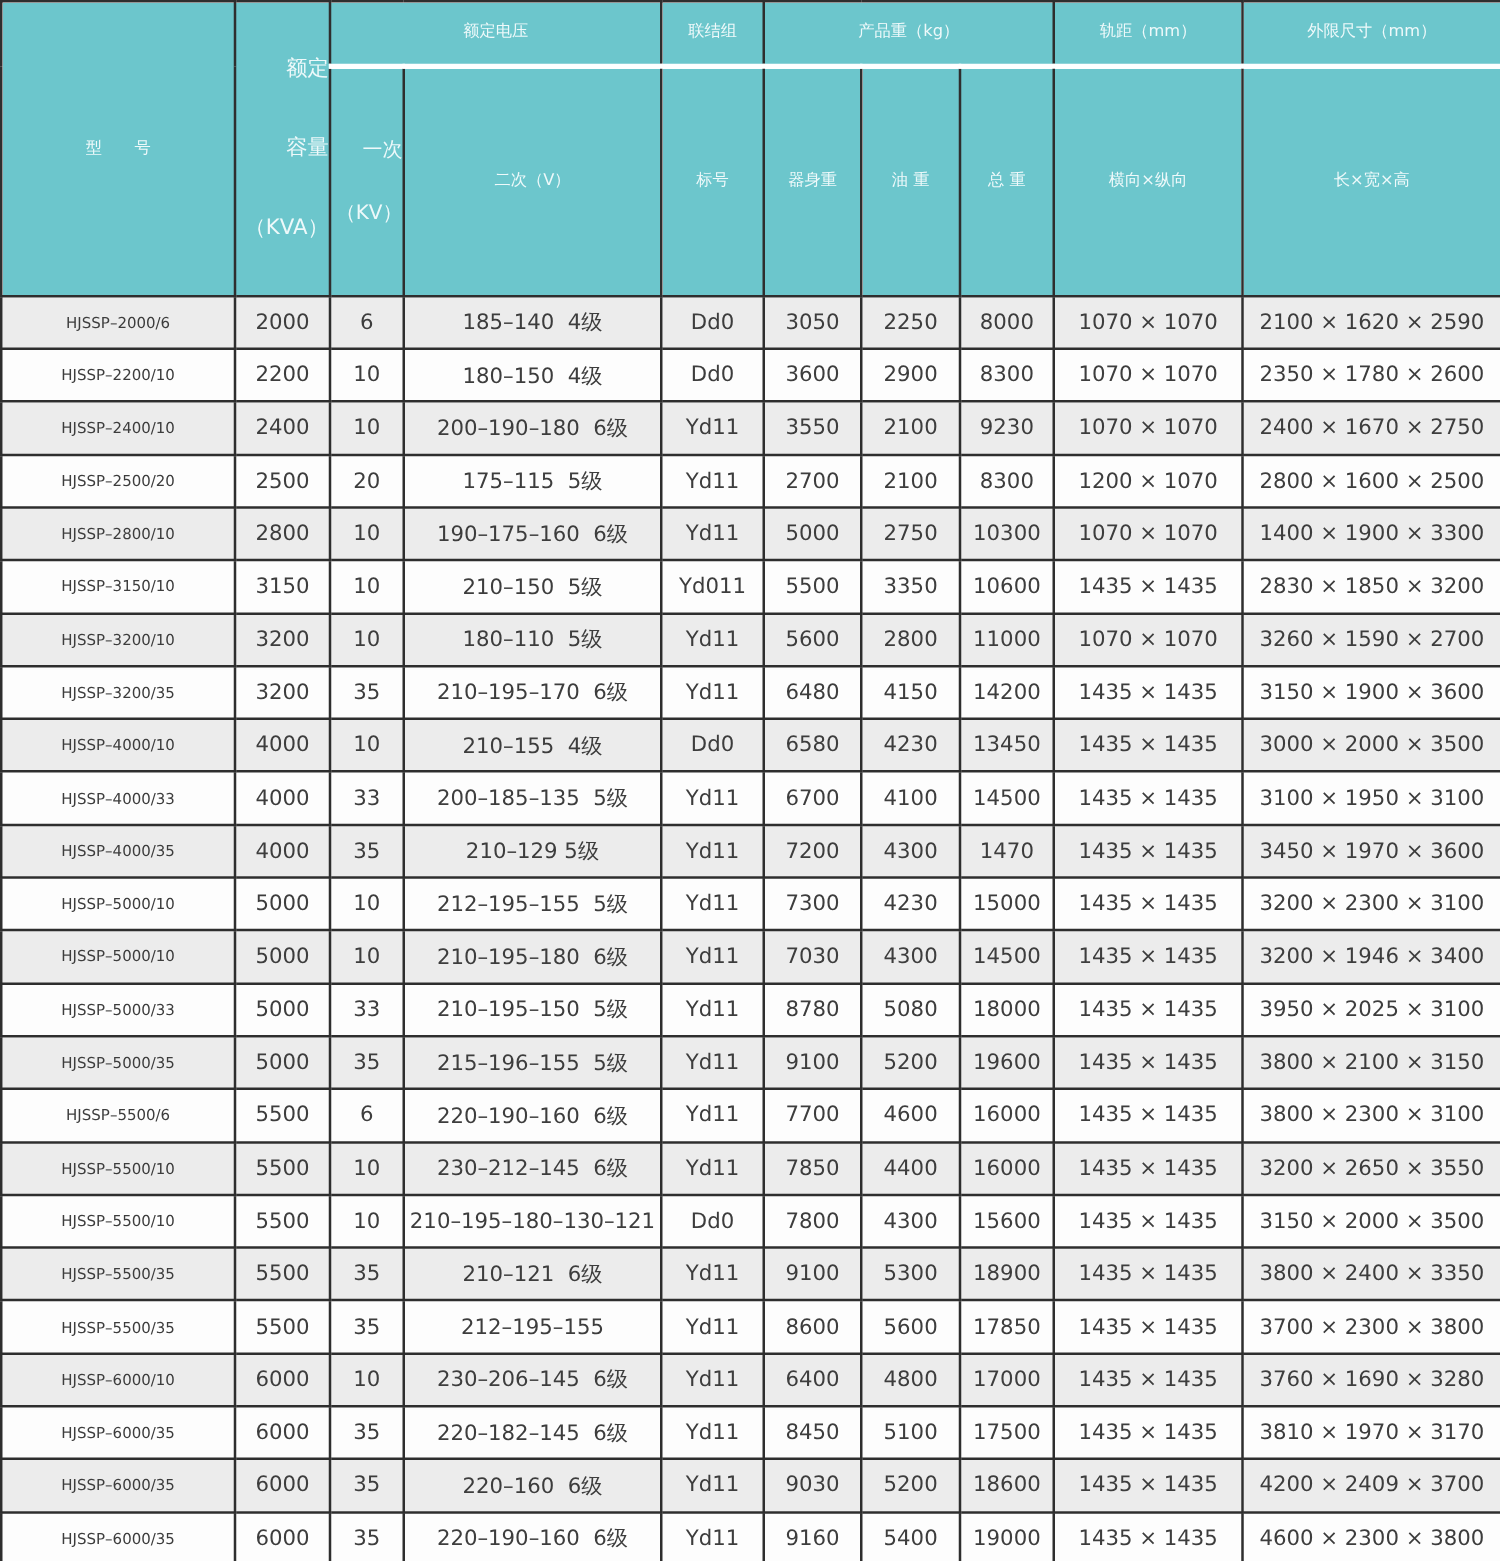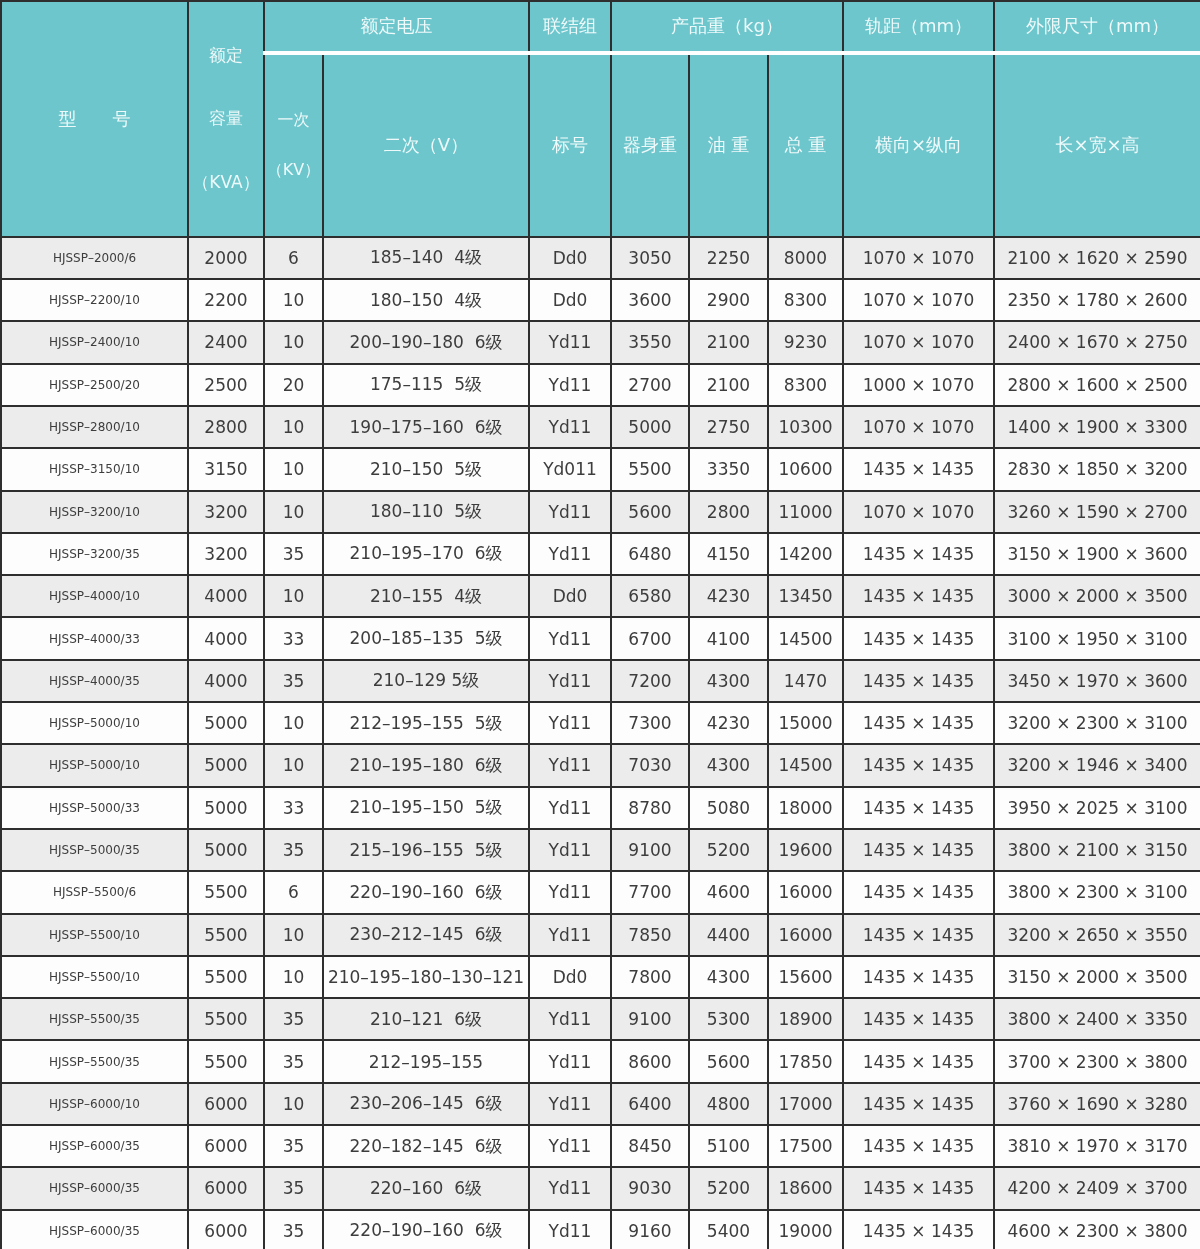--- a/index.html
+++ b/index.html
@@ -19,30 +19,30 @@
     text-align: center;
     vertical-align: middle;
     padding: 0;
     white-space: pre;
     overflow: hidden;
   }
   thead th {
     background: #6cc6cc;
     color: #eef9fa;
     font-weight: normal;
-    font-size: 18px;
+    font-size: 13px;
     line-height: 1.25;
   }
   thead tr.grp-row th { height: 36px; }
   thead tr.sub-row th { height: 38px; margin-left: 31px; }
   
   thead th.grp   { border-bottom: 4px solid #ffffff; }
   thead th.sub   { border-top: 4px solid #ffffff; }
   thead th.span2 { border-bottom: 2px solid #2e2e2e; }
-  th.capacity-cell .hline, th.primary-cell .hline { display: block; }
+  th.capacity-cell .hline, th.primary-cell .hline { display: block; text-align: right; }
   th.capacity-cell { font-size: 17px; line-height: 1.25; }
   th.primary-cell  { font-size: 16px; line-height: 1.05; }
   tbody td {
     height: 40.3px;
     font-size: 17px;
     color: #3d3d3d;
   }
   tbody tr:nth-child(odd)  td { background: #ececec; }
   tbody tr:nth-child(even) td { background: #fdfdfd; }
   tbody td.c-model { font-size: 12px; }
@@ -131,21 +131,21 @@
         </tr>
         <tr>
           <td class="c-model">HJSSP–2500/20</td>
           <td class="c-cap">2500</td>
           <td class="c-pri">20</td>
           <td class="c-sec">175–115  5级</td>
           <td class="c-vec">Yd11</td>
           <td class="c-bw">2700</td>
           <td class="c-ow">2100</td>
           <td class="c-tw">8300</td>
-          <td class="c-gauge">1000 × 1070</td>
+          <td class="c-gauge">1200 × 1070</td>
           <td class="c-dims">2800 × 1600 × 2500</td>
         </tr>
         <tr>
           <td class="c-model">HJSSP–2800/10</td>
           <td class="c-cap">2800</td>
           <td class="c-pri">10</td>
           <td class="c-sec">190–175–160  6级</td>
           <td class="c-vec">Yd11</td>
           <td class="c-bw">5000</td>
           <td class="c-ow">2750</td>

